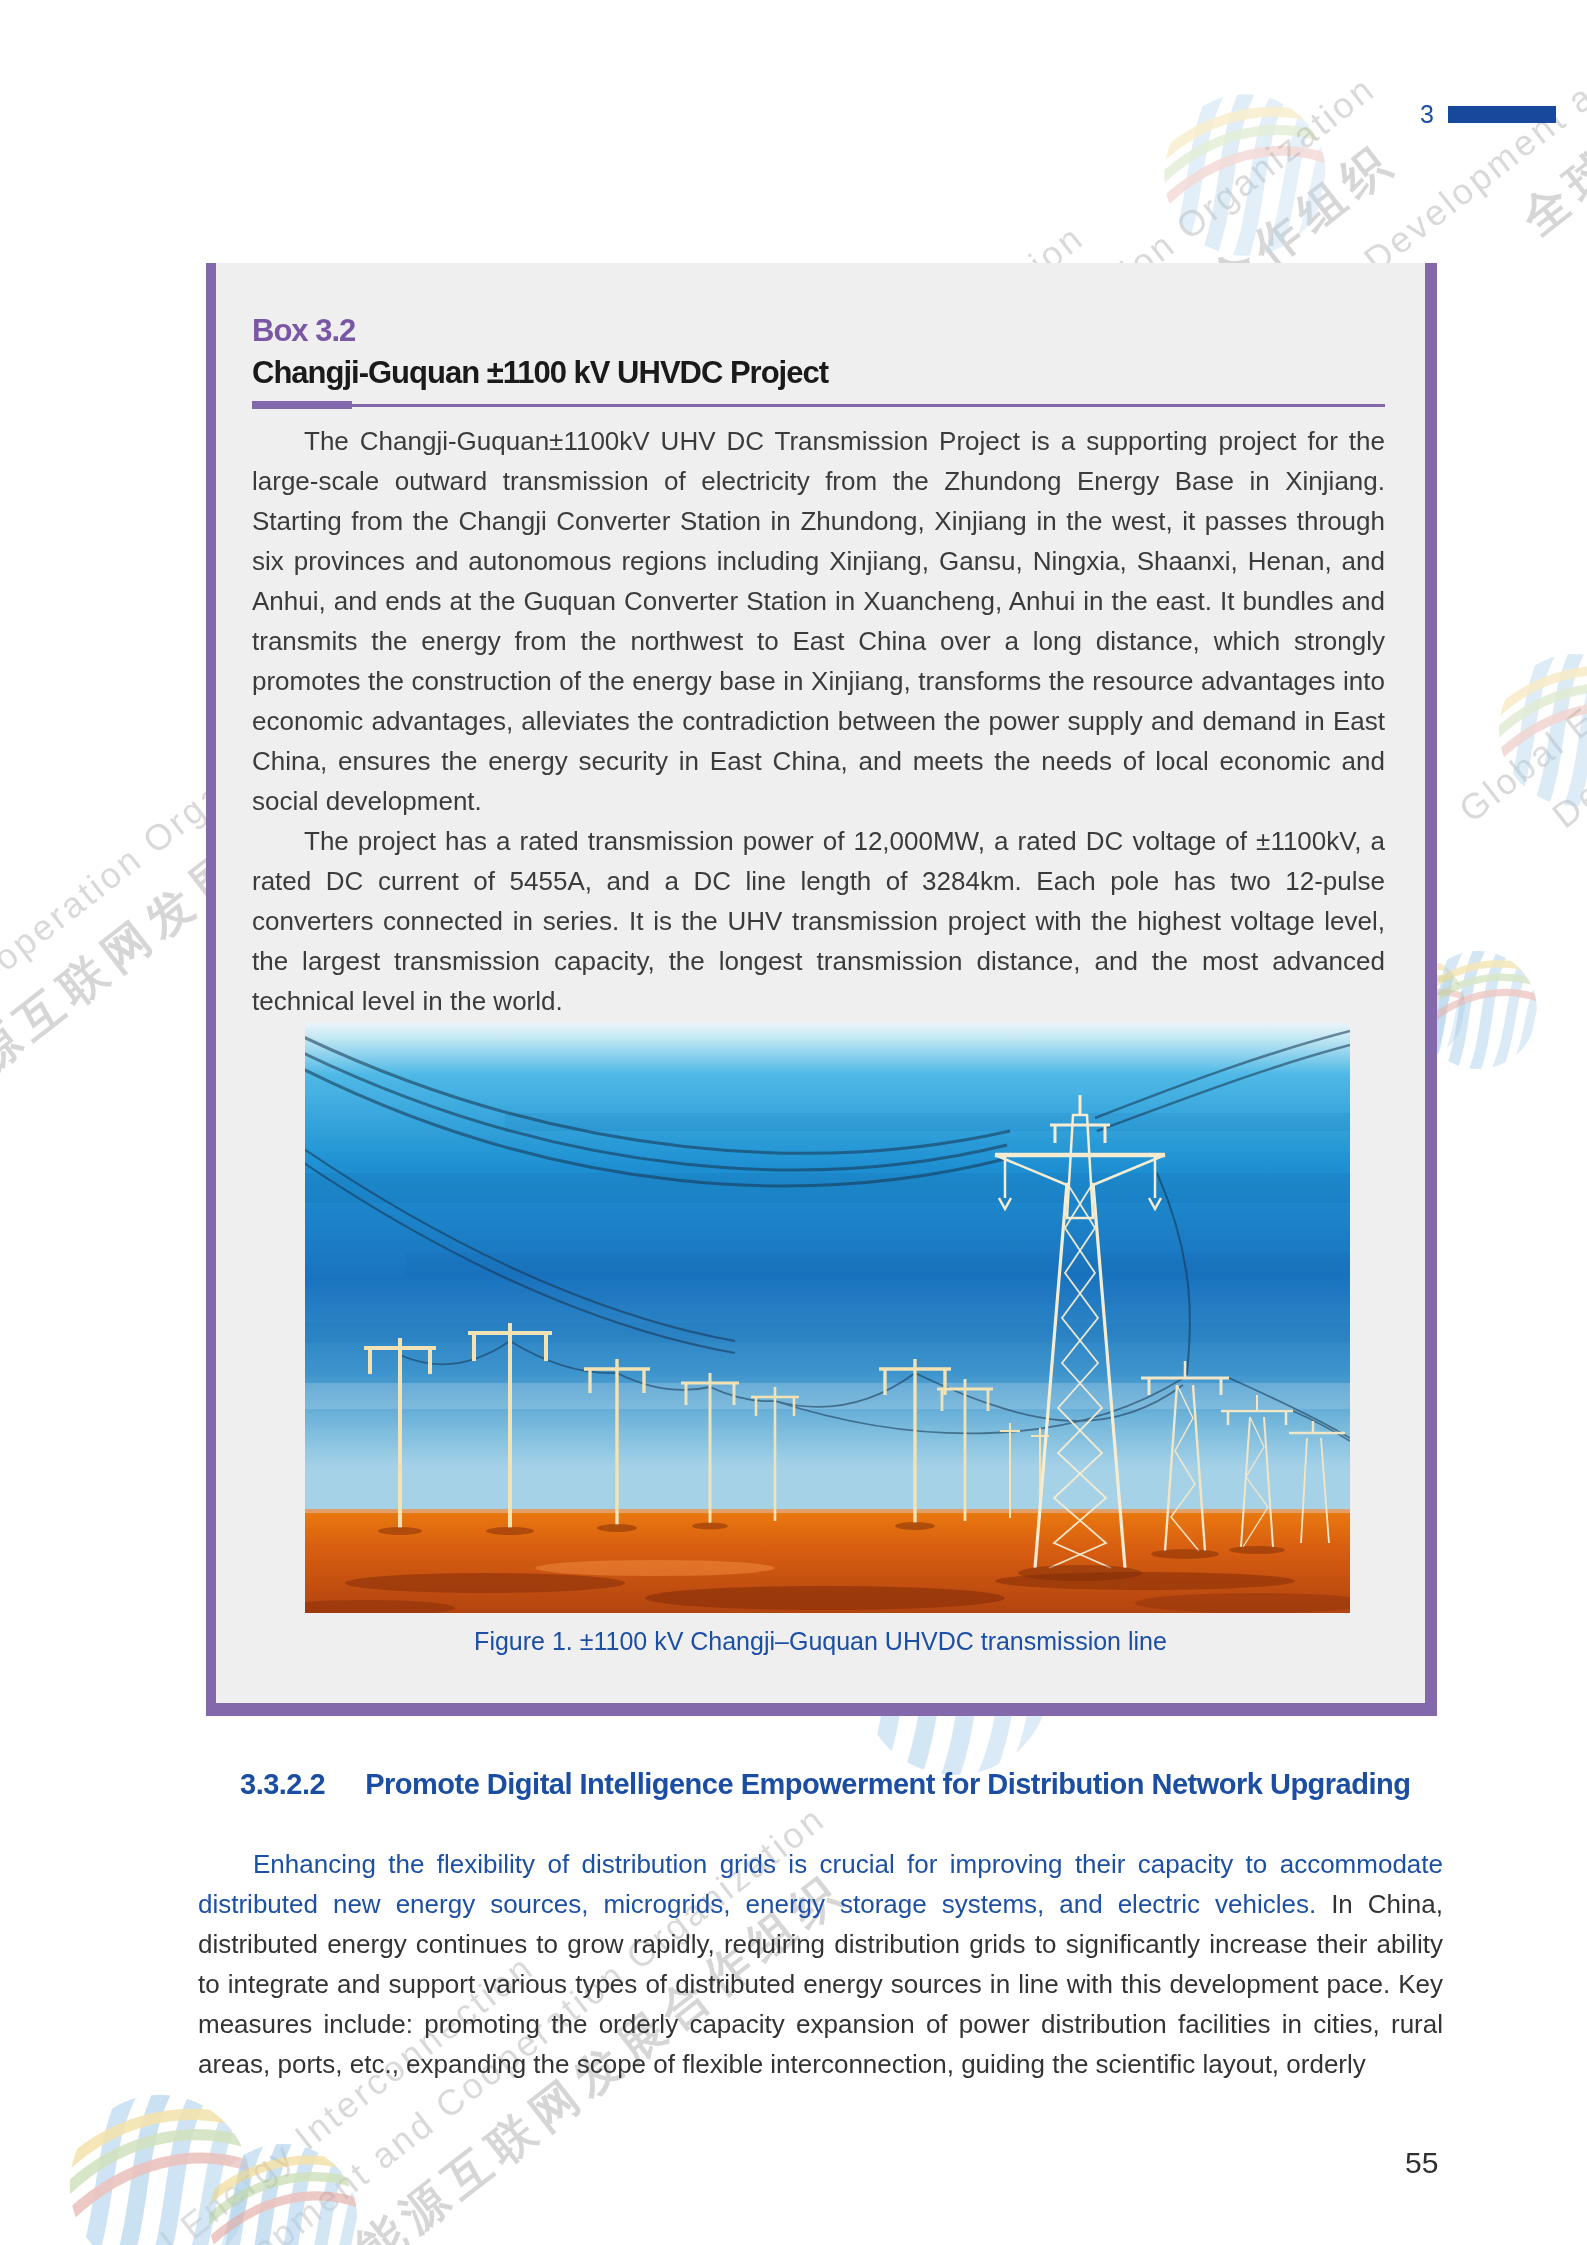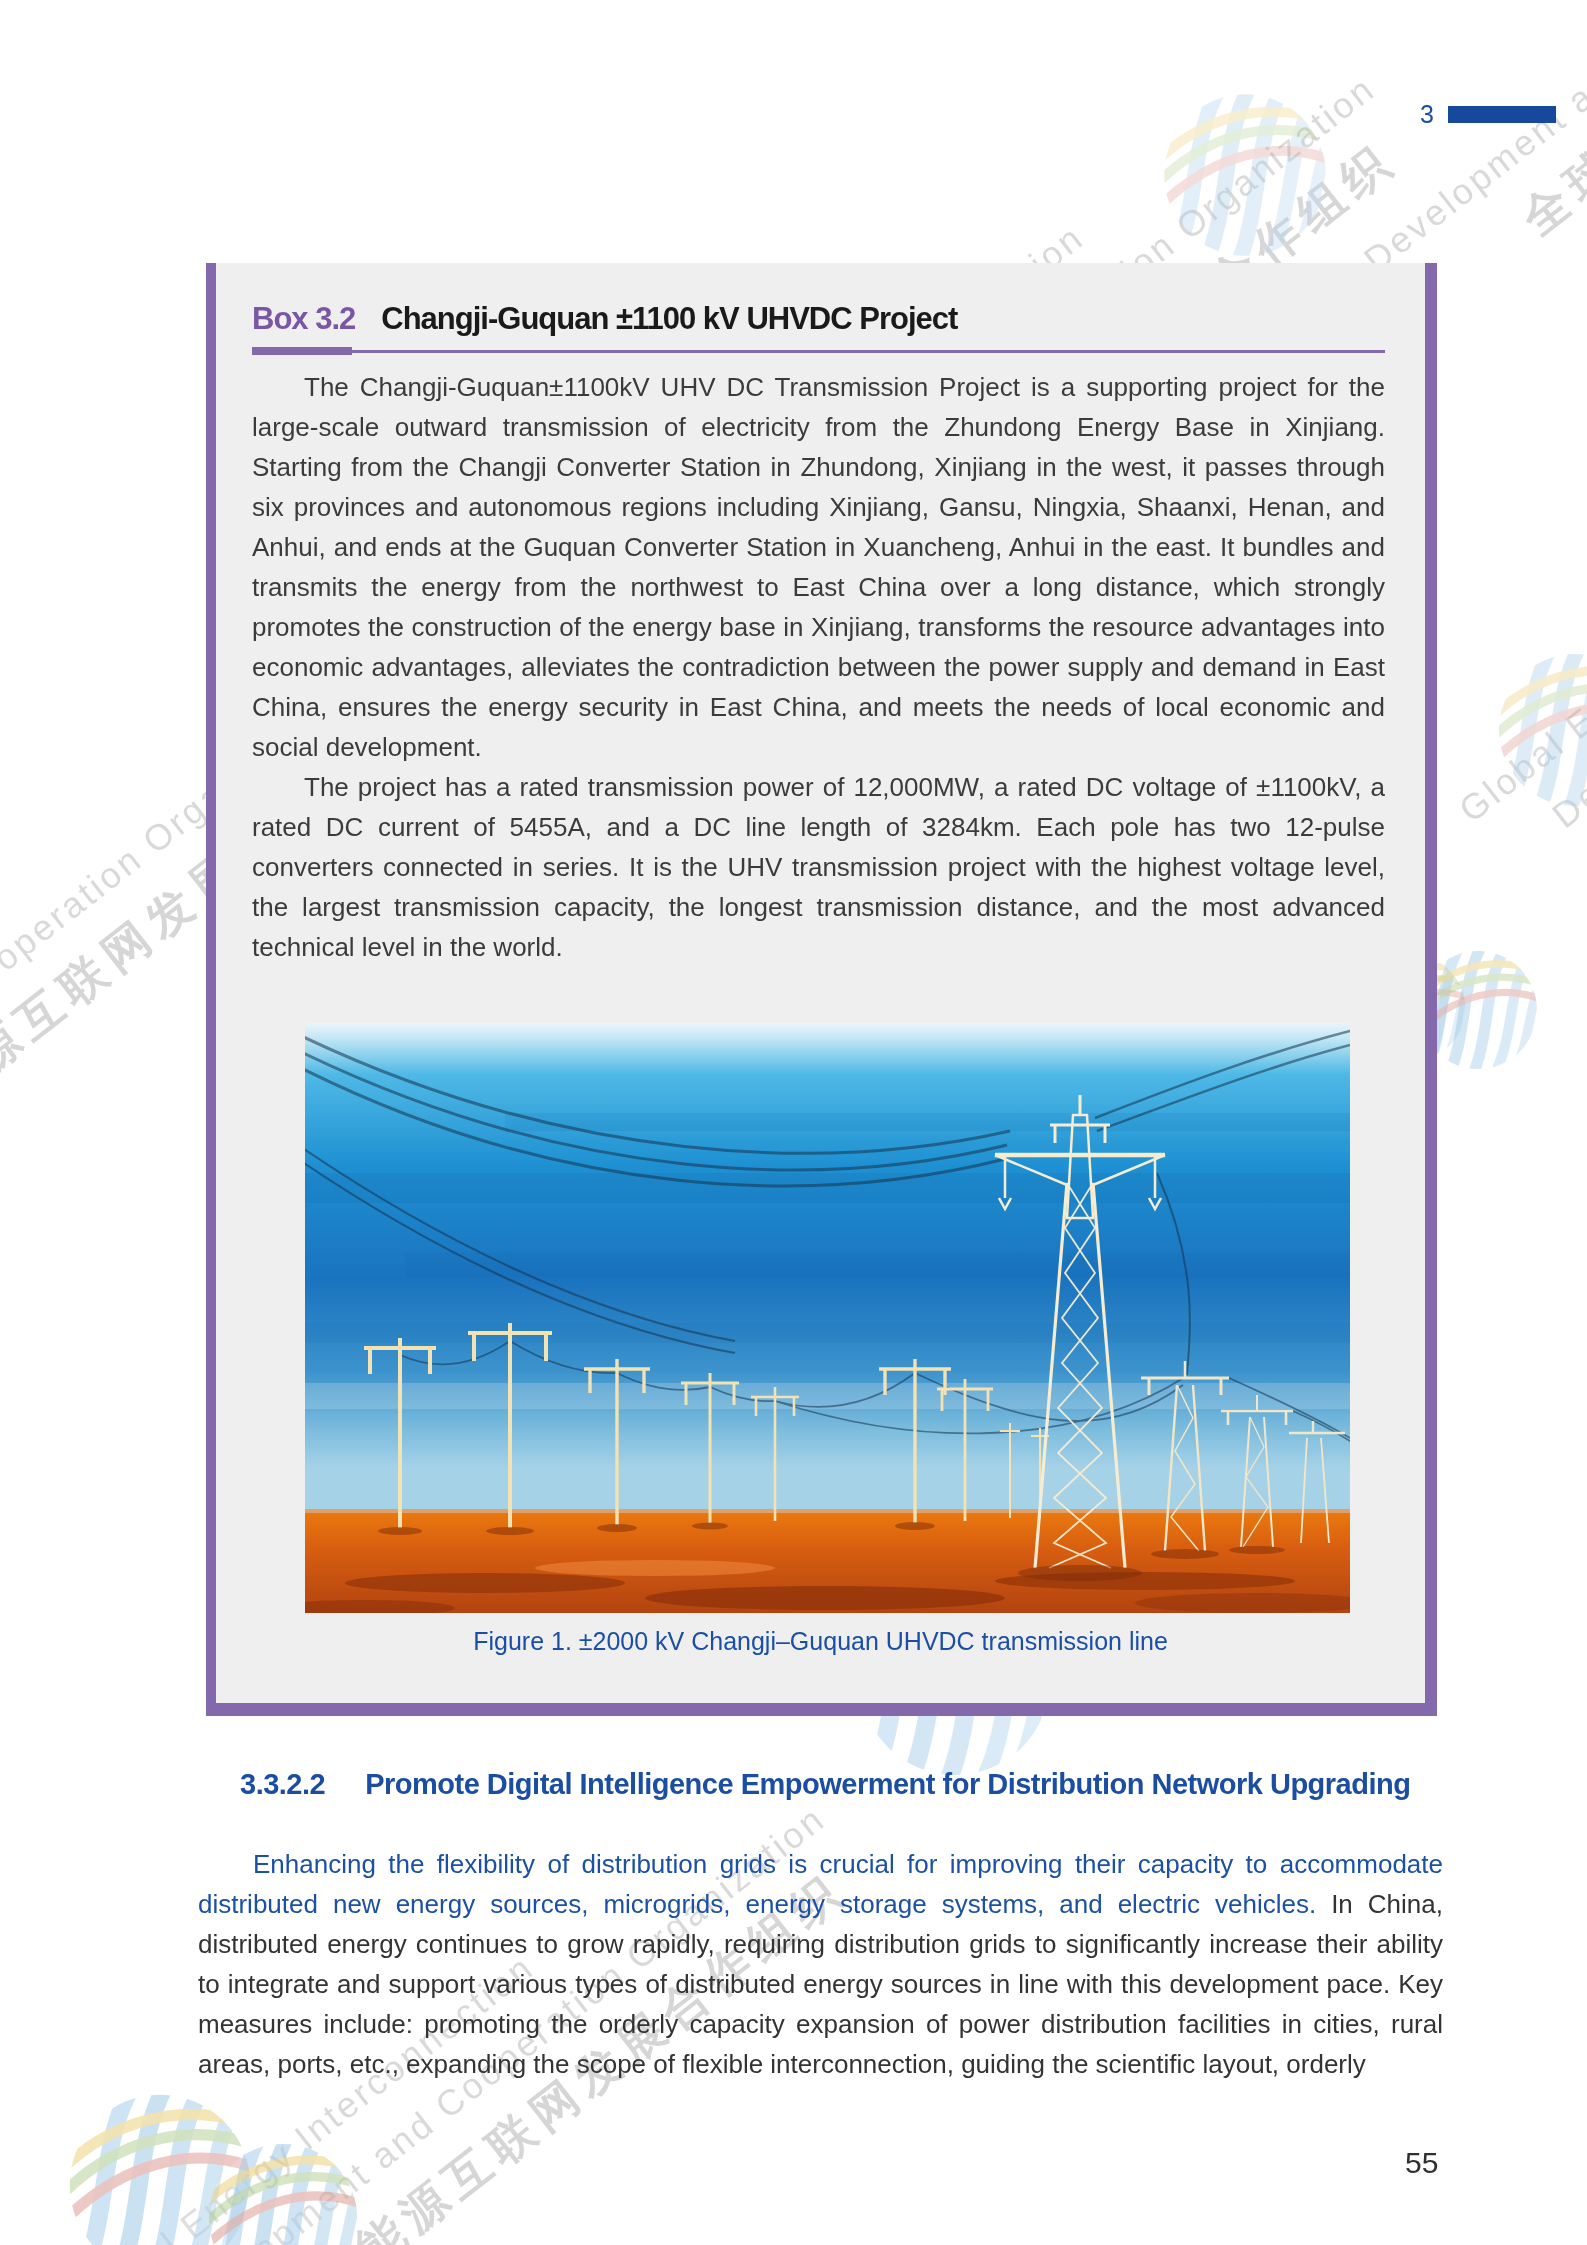--- a/index.html
+++ b/index.html
@@ -17,21 +17,21 @@
   .hdr{position:absolute;top:100px;right:31px;display:flex;align-items:center;gap:14px;z-index:5;}
   .hdr-no{font-size:25px;color:#1C4FA3;}
   .hdr-title{font-size:25px;color:#1C4FA3;margin-right:4px;}
   .hdr-bar{width:108px;height:17px;background:#16489C;}
   
   .cbox{
     position:absolute;left:206px;top:263px;width:1231px;height:1453px;box-sizing:border-box;
     background:#EFEFEF;border-left:10px solid #8368AC;border-right:12px solid #8368AC;border-bottom:13px solid #8368AC;
     padding:30px 40px 0 36px;z-index:3;overflow:hidden;
   }
-  .cbox-head{display:flex;align-items:baseline;gap:26px;margin-top:8px;}
+  .cbox-head{display:flex;align-items:baseline;gap:6px;margin-top:20px;flex-direction:column;}
   .cbox-label{font-size:31px;font-weight:700;color:#7A57A5;letter-spacing:-1px;}
   .cbox-title{font-size:31px;font-weight:700;color:#1A1A1A;letter-spacing:-1px;}
   .cbox-rule{display:flex;align-items:center;margin-top:10px;height:8px;}
   .cbox-rule .thick{width:100px;height:8px;background:#8368AC;}
   .cbox-rule .thin{flex:1;height:3px;background:#8368AC;}
   .cbox-para{font-size:26px;line-height:40px;color:#3B3B3B;text-align:justify;text-indent:52px;margin:0;}
   .cbox-para.first{margin-top:12px;}
   .figure{position:absolute;left:89px;top:760px;width:1045px;height:590px;z-index:4;}
   .figure svg{display:block;width:1045px;height:590px;}
   .fig-caption{position:absolute;left:0;top:1364px;width:100%;text-align:center;font-size:25px;color:#1B4FA5;z-index:5;}
@@ -239,21 +239,21 @@
           <ellipse cx="205" cy="508" rx="24" ry="4"></ellipse>
           <ellipse cx="312" cy="505" rx="20" ry="4"></ellipse>
           <ellipse cx="405" cy="503" rx="18" ry="3.5"></ellipse>
           <ellipse cx="610" cy="503" rx="20" ry="4"></ellipse>
           <ellipse cx="775" cy="550" rx="62" ry="8"></ellipse>
           <ellipse cx="880" cy="531" rx="34" ry="5"></ellipse>
           <ellipse cx="952" cy="527" rx="28" ry="4"></ellipse>
         </g>
       </svg>
     </div>
-    <div class="fig-caption">Figure 1. ±2000 kV Changji–Guquan UHVDC transmission line</div>
+    <div class="fig-caption">Figure 1. ±1100 kV Changji–Guquan UHVDC transmission line</div>
   </div>
 
   <div class="sec-head">
     <span class="sec-no">3.3.2.2</span>
     <span class="sec-title">Promote Digital Intelligence Empowerment for Distribution Network Upgrading</span>
   </div>
   <p class="sec-para"><span class="lead">Enhancing the flexibility of distribution grids is crucial for improving their capacity to accommodate distributed new energy sources, microgrids, energy storage systems, and electric vehicles.</span><span> In China, distributed energy continues to grow rapidly, requiring distribution grids to significantly increase their ability to integrate and support various types of distributed energy sources in line with this development pace. Key measures include: promoting the orderly capacity expansion of power distribution facilities in cities, rural areas, ports, etc., expanding the scope of flexible interconnection, guiding the scientific layout, orderly</span></p>
 
   <div class="pageno">55</div>
 

